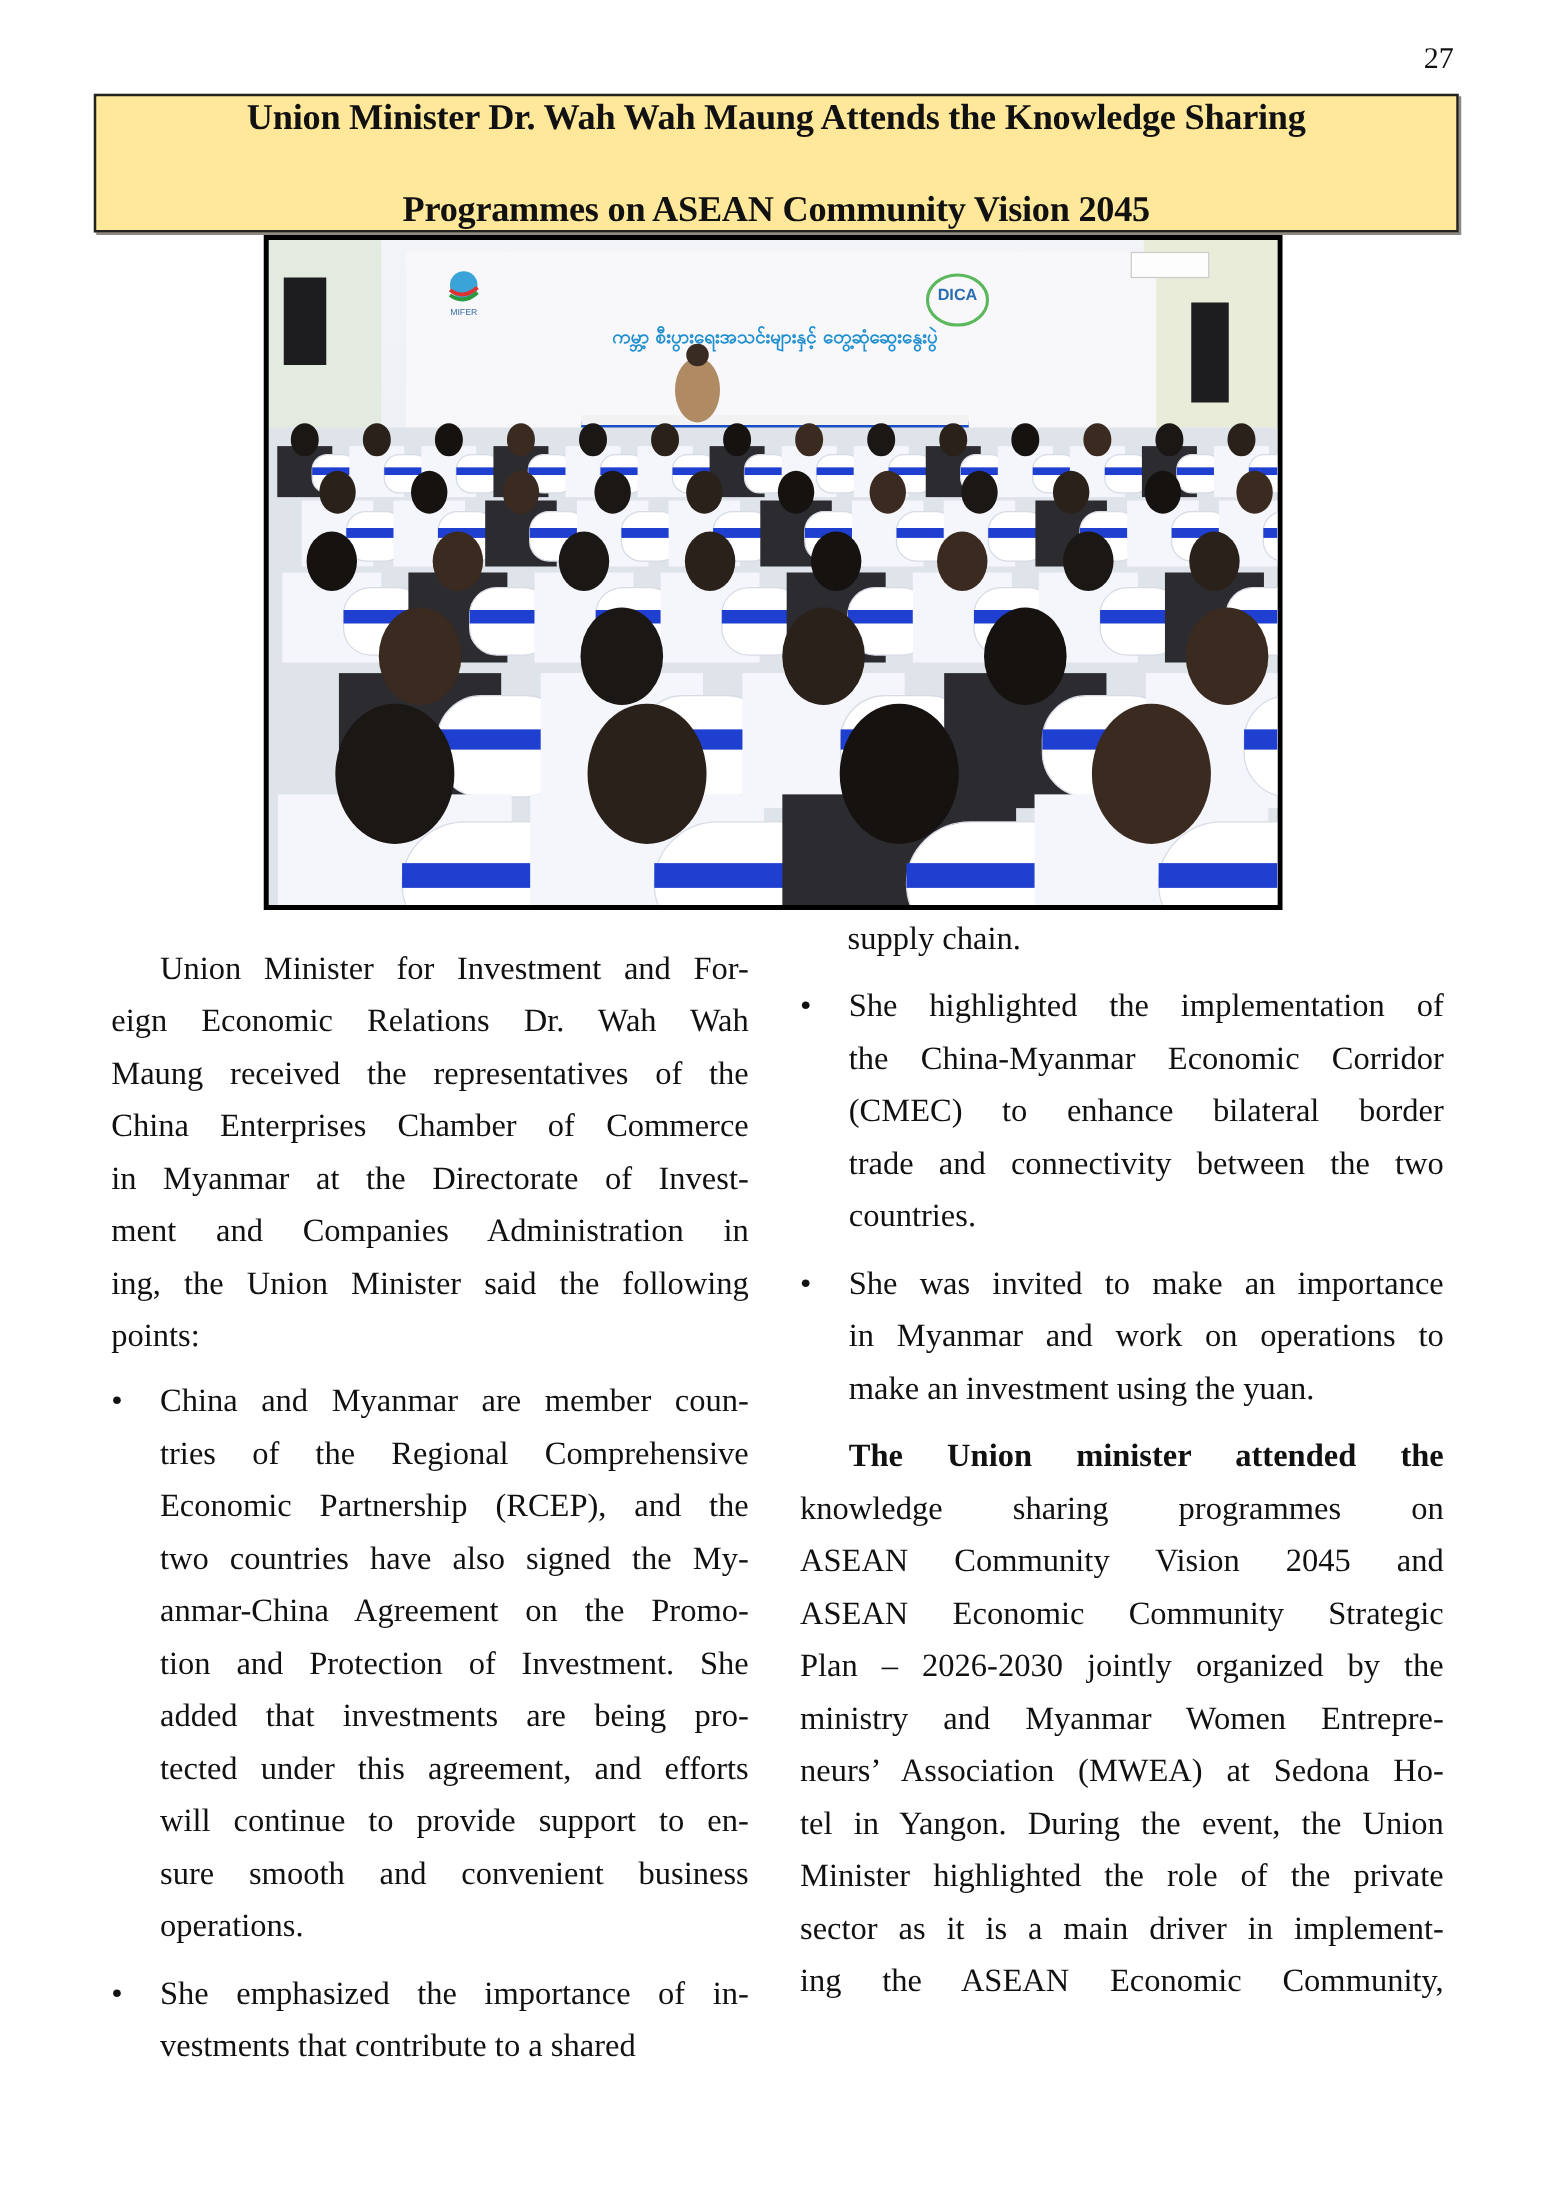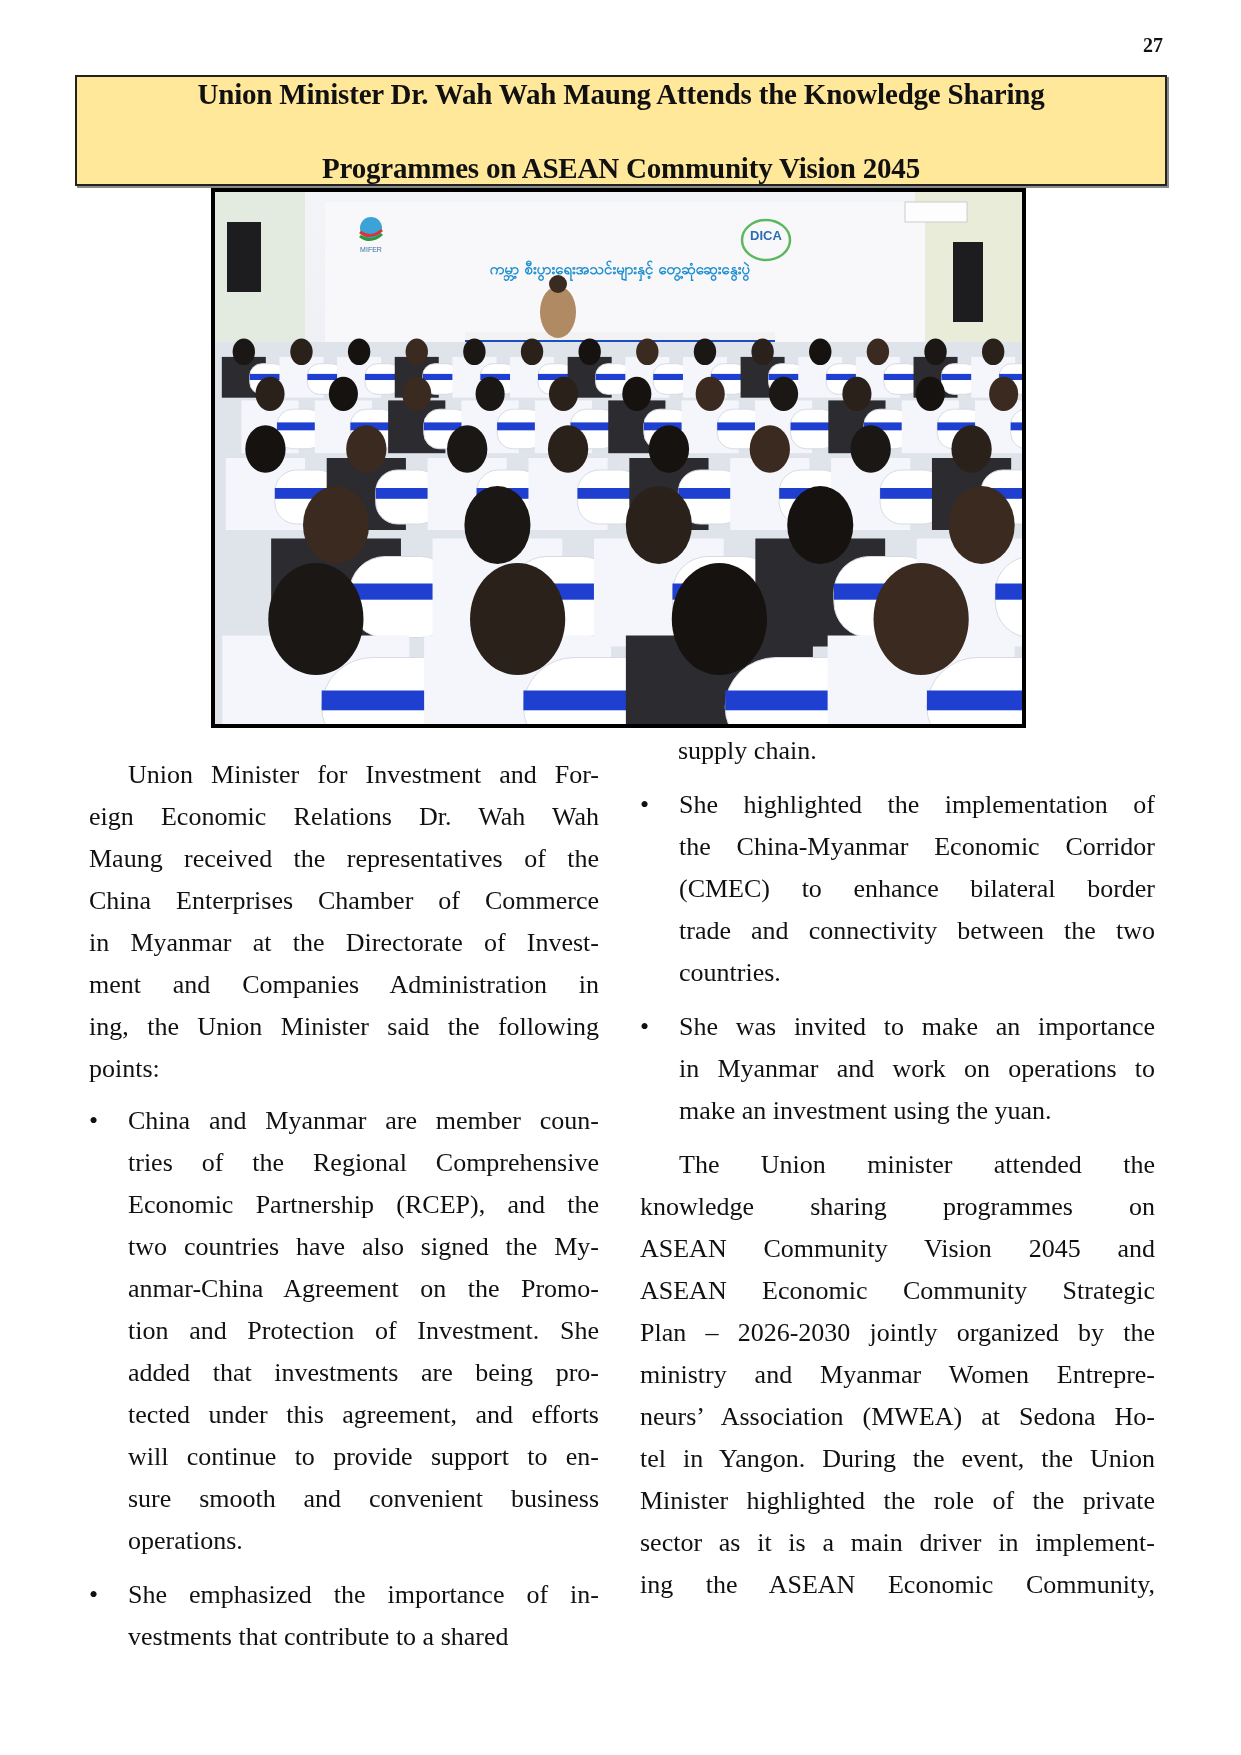--- a/index.html
+++ b/index.html
@@ -2,21 +2,21 @@
 <html><head>
   <meta charset="utf-8">
   <style>
     html, body { margin: 0; padding: 0; background: #ffffff; }
     body {
       width: 1241px; height: 1755px; position: relative; overflow: hidden;
       font-family: "Liberation Serif", "DejaVu Serif", serif; color: #111;
     }
     .page-number {
       position: absolute; top: 34px; right: 78px;
-      font-weight: bold; font-size: 20px;
+      font-weight: normal; font-size: 24px;
     }
     .title-box {
       position: absolute; left: 75px; top: 75px; width: 1088px; height: 107px;
       background: #FFE899; border: 2px solid #222;
       box-shadow: 2px 2px 0 #8a8a8a;
       display: flex; flex-direction: column; align-items: center; justify-content: center;
       text-align: center;
       gap: 34px;
     }
     .title-box .line {
@@ -291,21 +291,21 @@
     <li>
       <span class="bullet-dot">•</span>
       <span id="b2"><span class="line-block">She highlighted the implementation of</span><span class="line-block">the China-Myanmar Economic Corridor</span><span class="line-block">(CMEC) to enhance bilateral border</span><span class="line-block">trade and connectivity between the two</span><span class="line-last">countries.</span></span>
     </li>
     <li>
       <span class="bullet-dot">•</span>
       <span id="b3"><span class="line-block">She was invited to make an importance</span><span class="line-block">in Myanmar and work on operations to</span><span class="line-last">make an investment using the yuan.</span></span>
     </li>
   </ul>
   <p class="para-noindent" id="closing">
-      <span class="line-block" style="padding-left: 39px;">The Union minister attended the</span>
+      <span class="line-block" style="padding-left: 39px; font-weight: bold;">The Union minister attended the</span>
       <span class="line-block">knowledge sharing programmes on</span>
       <span class="line-block">ASEAN Community Vision 2045 and</span>
       <span class="line-block">ASEAN Economic Community Strategic</span>
       <span class="line-block">Plan – 2026-2030 jointly organized by the</span>
       <span class="line-block">ministry and Myanmar Women Entrepre-</span>
       <span class="line-block">neurs’ Association (MWEA) at Sedona Ho-</span>
       <span class="line-block">tel in Yangon. During the event, the Union</span>
       <span class="line-block">Minister highlighted the role of the private</span>
       <span class="line-block">sector as it is a main driver in implement-</span>
       <span class="line-block">ing the ASEAN Economic Community,</span>

